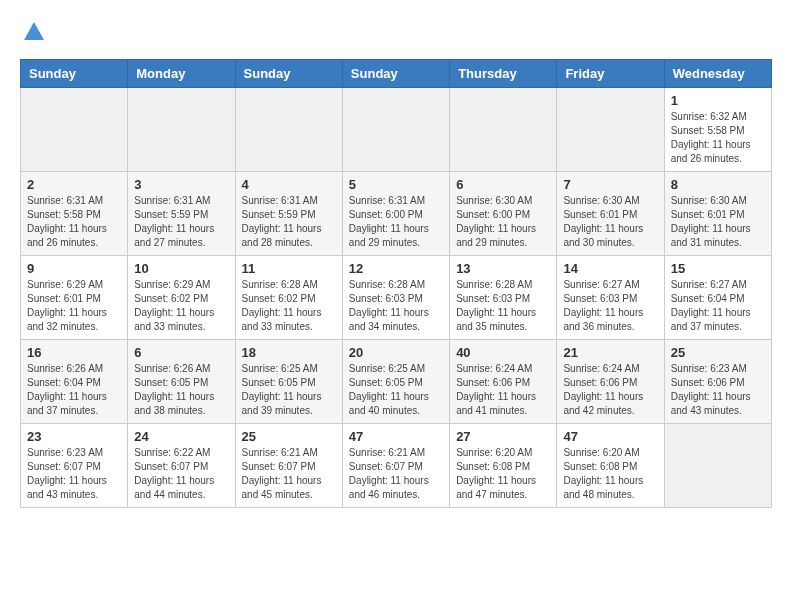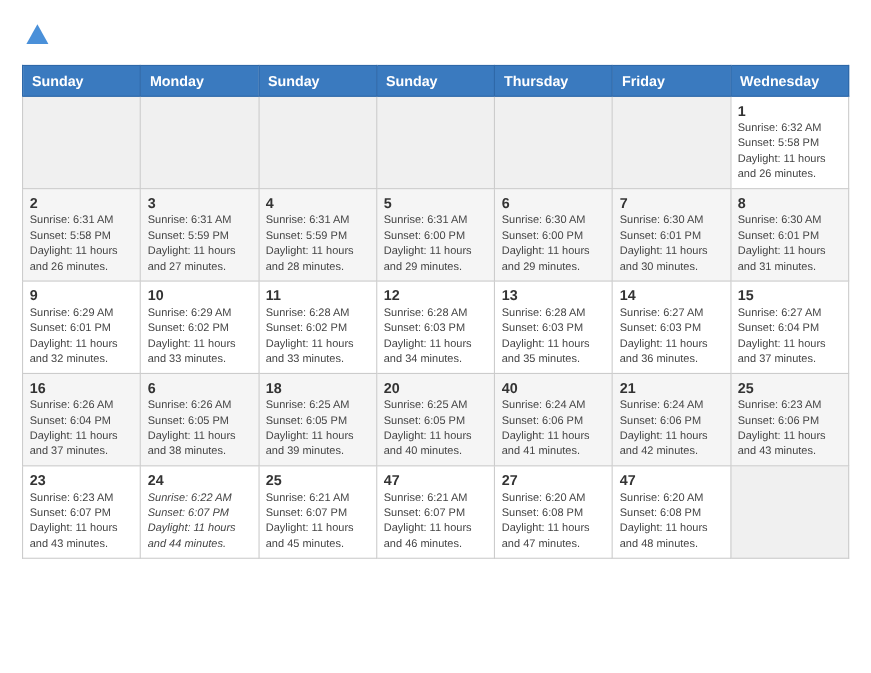--- a/index.html
+++ b/index.html
@@ -277,21 +277,21 @@
       </tr>
       <tr>
         <td>
           <span class="day-number">23</span>
           <div class="day-info" style="white-space: pre-line;">Sunrise: 6:23 AM
 Sunset: 6:07 PM
 Daylight: 11 hours and 43 minutes.</div>
         </td>
         <td>
           <span class="day-number">24</span>
-          <div class="day-info" style="white-space: pre-line; font-style: italic;">Sunrise: 6:22 AM
+          <div class="day-info" style="white-space: pre-line;">Sunrise: 6:22 AM
 Sunset: 6:07 PM
 Daylight: 11 hours and 44 minutes.</div>
         </td>
         <td>
           <span class="day-number">25</span>
           <div class="day-info" style="white-space: pre-line;">Sunrise: 6:21 AM
 Sunset: 6:07 PM
 Daylight: 11 hours and 45 minutes.</div>
         </td>
         <td>

